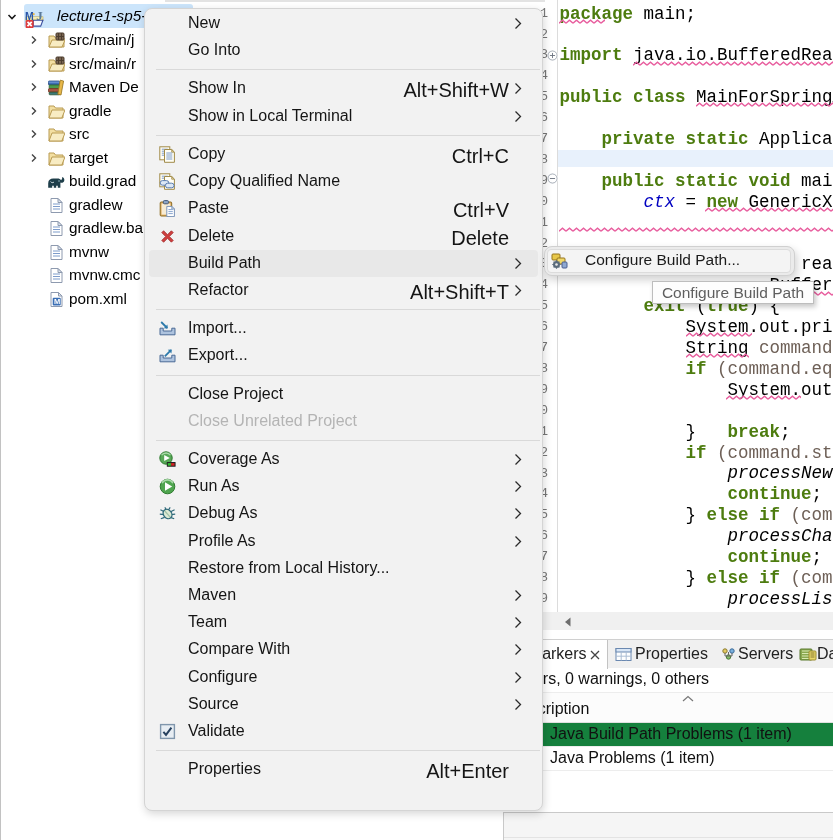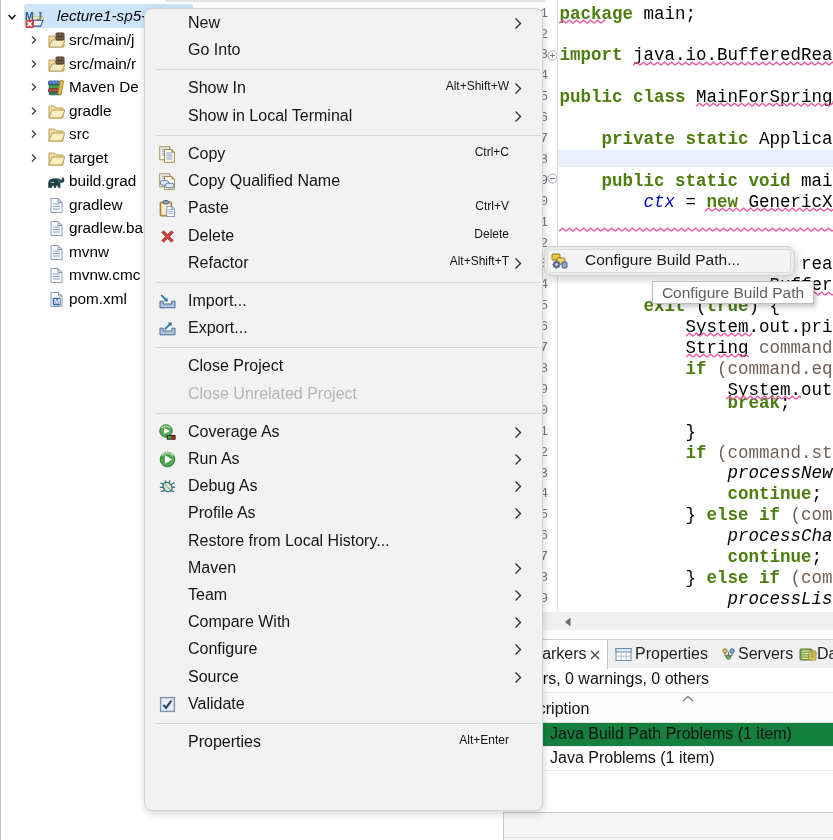--- a/index.html
+++ b/index.html
@@ -30,21 +30,21 @@
   
   #hsb{left:505px;top:612px;width:328px;height:20px;background:#f0f0f0;}
   
   #bottom{left:505px;top:630px;width:328px;height:210px;background:#fff;}
   
   #menu{left:144px;top:8px;width:399px;height:803px;background:#f2f2f2;border:1px solid #d4d4d4;
         border-radius:8px;box-shadow:1px 3px 8px rgba(0,0,0,.16);z-index:10;box-sizing:border-box;
         padding-top:1px;}
   .mi{position:relative;height:27.2px;margin:0 4px;border-radius:4px;}
   .mi .t{position:absolute;left:39px;top:4px;font-size:16px;color:#151515;white-space:nowrap;}
-  .mi .sc{position:absolute;right:29px;top:4px;font-size:12px;color:#151515;}
+  .mi .sc{position:absolute;right:29px;top:4px;font-size:20px;color:#151515;}
   .mi .ar{position:absolute;right:16px;top:7px;}
   .mi .ic{position:absolute;left:10px;top:5px;width:17px;height:17px;}
   .mi.dis .t{color:#b4b4b4;}
   .mi.hot{background:#e8e8e8;}
   .msep{height:11.1px;position:relative;}
   .msep:after{content:"";position:absolute;left:11px;right:2px;top:5px;border-top:1px solid #d9d9d9;}
   
   #submenu{left:544px;top:246px;width:251px;height:30px;background:#ebebeb;border:1px solid #d0d0d0;
            border-radius:8px;box-shadow:2px 4px 8px rgba(0,0,0,.18);z-index:20;box-sizing:border-box;}
   
@@ -221,21 +221,21 @@
   <div class="cl" style="left:96.5px;top:129px;"><span class="kw">private</span> <span class="kw">static</span> ApplicationContext ctx;</div>
   <div class="cl" style="left:96.5px;top:170.8px;"><span class="kw">public</span> <span class="kw">static</span> <span class="kw">void</span> main(String[] args) {</div>
   <div class="cl" style="left:138.5px;top:191.7px;"><span class="fld">ctx</span> = <span class="kw">new</span> GenericXmlApplicationContext(</div>
   <div class="cl" style="left:296px;top:254.4px;">reader = new</div>
   <div class="cl" style="left:264.5px;top:275.3px;">BufferedReader(new InputStre</div>
   <div class="cl" style="left:138.5px;top:296.2px;"><span class="kw">exit</span> (<span class="kw">true</span>) {</div>
   <div class="cl" style="left:180.5px;top:317.1px;">System.out.print("&gt;");</div>
   <div class="cl" style="left:180.5px;top:338px;">String <span class="gr">command</span> = reader.read</div>
   <div class="cl" style="left:180.5px;top:358.9px;"><span class="kw">if</span> <span class="gr">(command.equals("quit")) {</span></div>
   <div class="cl" style="left:222.5px;top:379.8px;">System.out.println("exit");</div>
-  <div class="cl" style="left:222.5px;top:393px;"><span class="kw">break</span>;</div>
+  <div class="cl" style="left:222.5px;top:422px;"><span class="kw">break</span>;</div>
   <div class="cl" style="left:180.5px;top:421.6px;">}</div>
   <div class="cl" style="left:180.5px;top:442.5px;"><span class="kw">if</span> <span class="gr">(command.startsWith("new"</span></div>
   <div class="cl" style="left:222.5px;top:463.4px;"><span class="it">processNewCommand(command</span></div>
   <div class="cl" style="left:222.5px;top:484.3px;"><span class="kw">continue</span>;</div>
   <div class="cl" style="left:180.5px;top:505.2px;">} <span class="kw">else</span> <span class="kw">if</span> <span class="gr">(command.startsWith</span></div>
   <div class="cl" style="left:222.5px;top:526.1px;"><span class="it">processChangeCommand(comm</span></div>
   <div class="cl" style="left:222.5px;top:547px;"><span class="kw">continue</span>;</div>
   <div class="cl" style="left:180.5px;top:567.9px;">} <span class="kw">else</span> <span class="kw">if</span> <span class="gr">(command.equals("li</span></div>
   <div class="cl" style="left:222.5px;top:588.8px;"><span class="it">processListCommand(comman</span></div>
 
@@ -375,20 +375,26 @@
       </svg>
       <span class="t">Paste</span>
       <span class="sc">Ctrl+V</span>
     </div>
   <div class="mi">
       <svg class="ic" viewBox="0 0 17 17">
         <path d="M2.8 4.6 L4.6 2.8 L8.5 6.7 L12.4 2.8 L14.2 4.6 L10.3 8.5 L14.2 12.4 L12.4 14.2 L8.5 10.3 L4.6 14.2 L2.8 12.4 L6.7 8.5 z" fill="#cf4040" stroke="#a02828" stroke-width="0.8" stroke-linejoin="round"></path>
       </svg>
       <span class="t">Delete</span>
       <span class="sc">Delete</span>
+    </div>
+  <div class="mi hot">
+      <span class="t">Build Path</span>
+      <svg class="ar" width="8" height="13" viewBox="0 0 8 13">
+        <path d="M1.5 1.5 L6.5 6.5 L1.5 11.5" stroke="#2b2b2b" stroke-width="1.3" fill="none"></path>
+      </svg>
     </div>
   <div class="mi">
       <span class="t">Refactor</span>
       <span class="sc">Alt+Shift+T</span>
       <svg class="ar" width="8" height="13" viewBox="0 0 8 13">
         <path d="M1.5 1.5 L6.5 6.5 L1.5 11.5" stroke="#2b2b2b" stroke-width="1.3" fill="none"></path>
       </svg>
     </div>
   <div class="msep"></div>
   <div class="mi">

